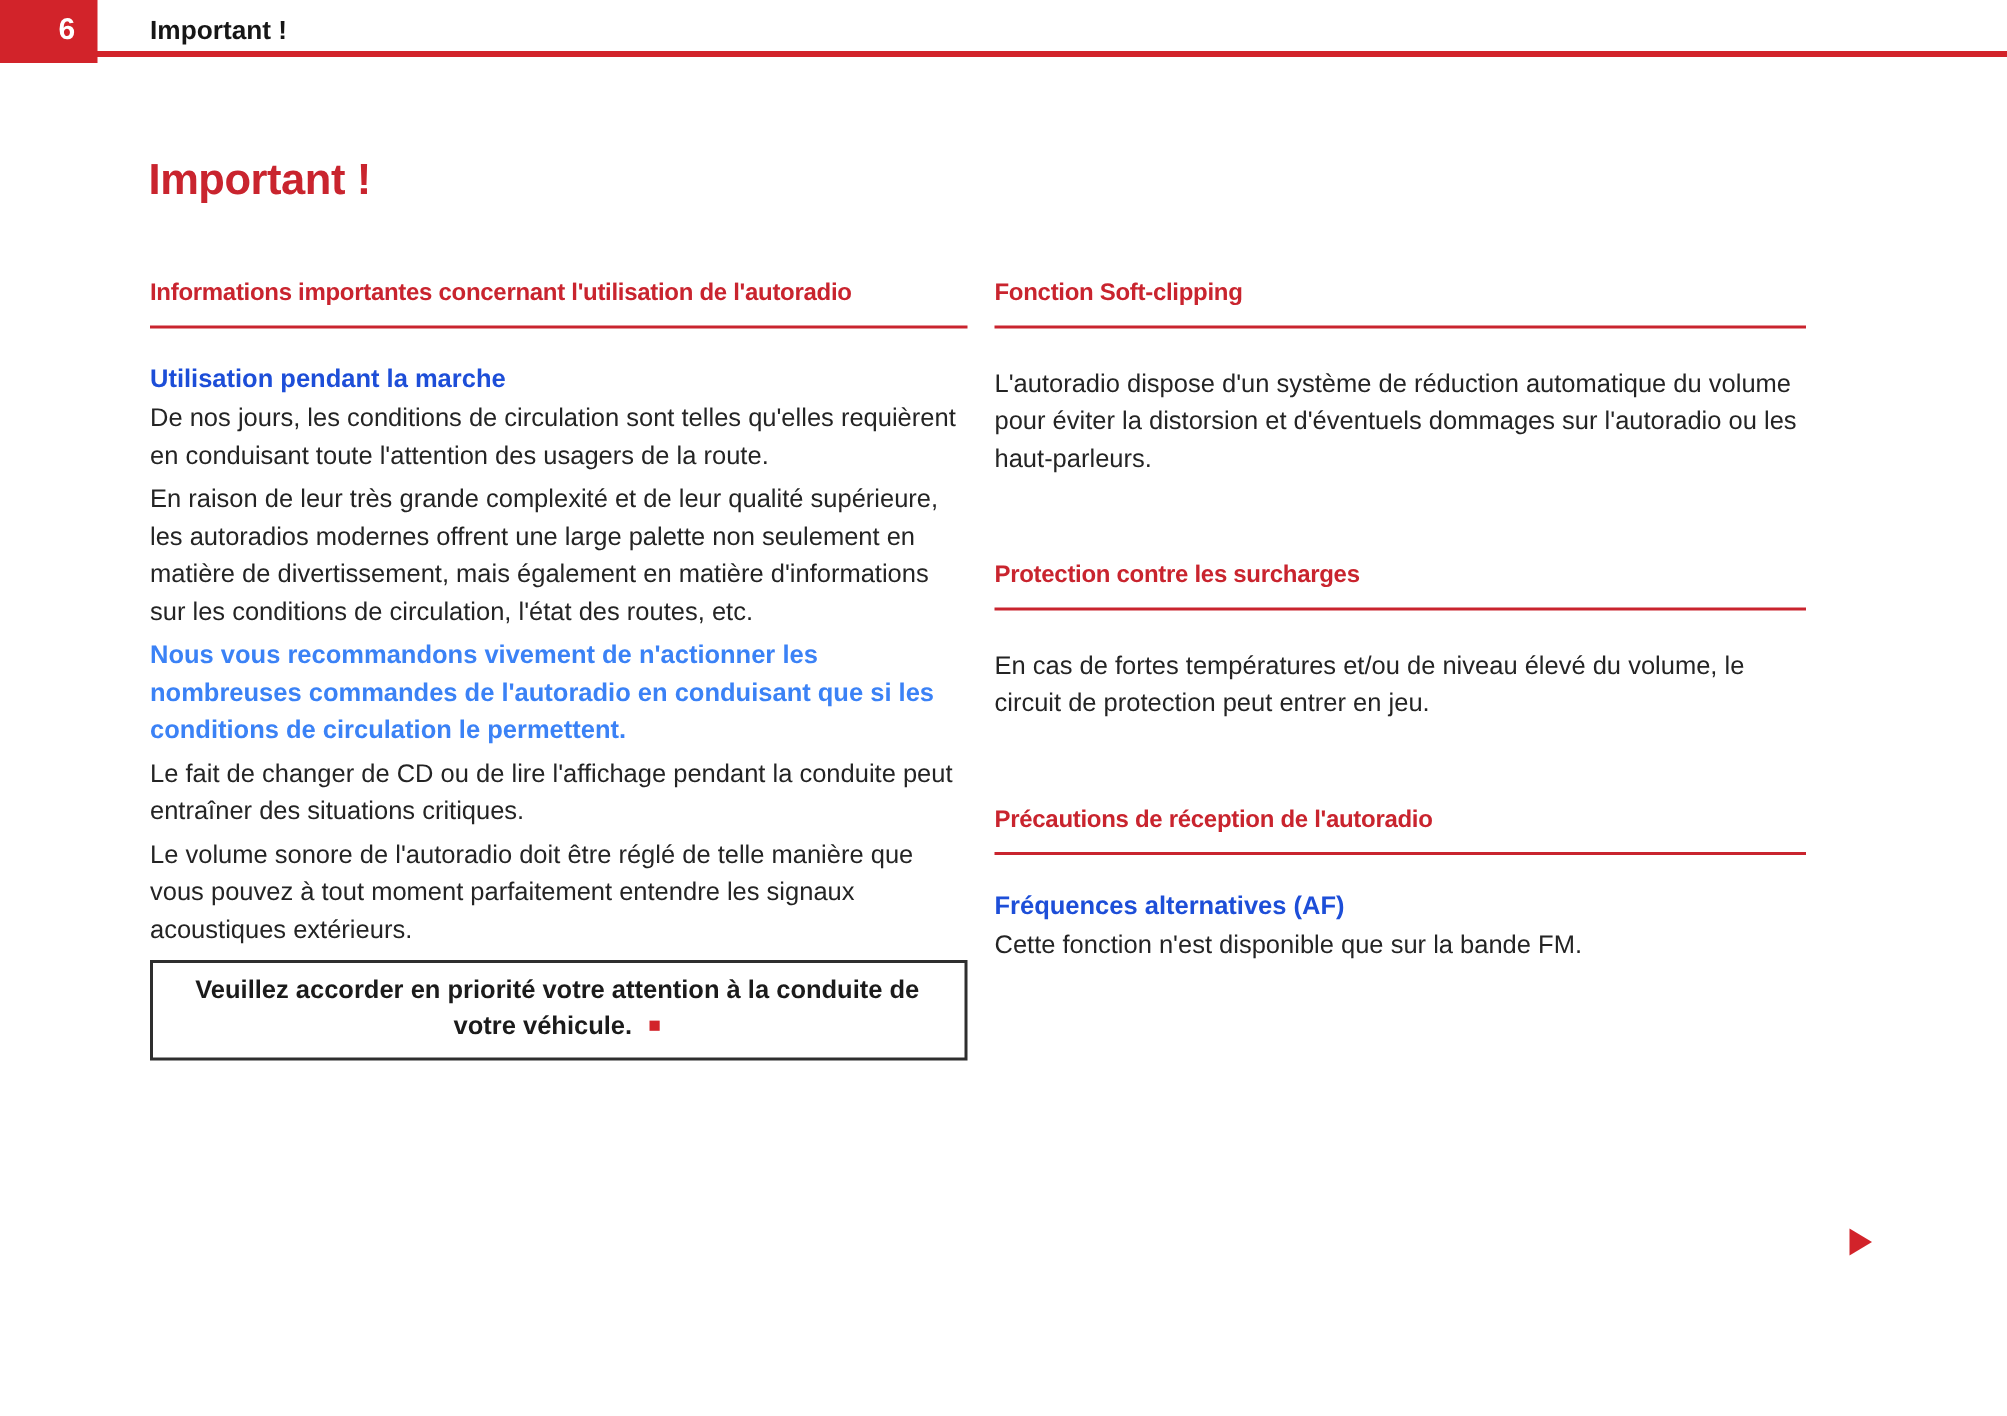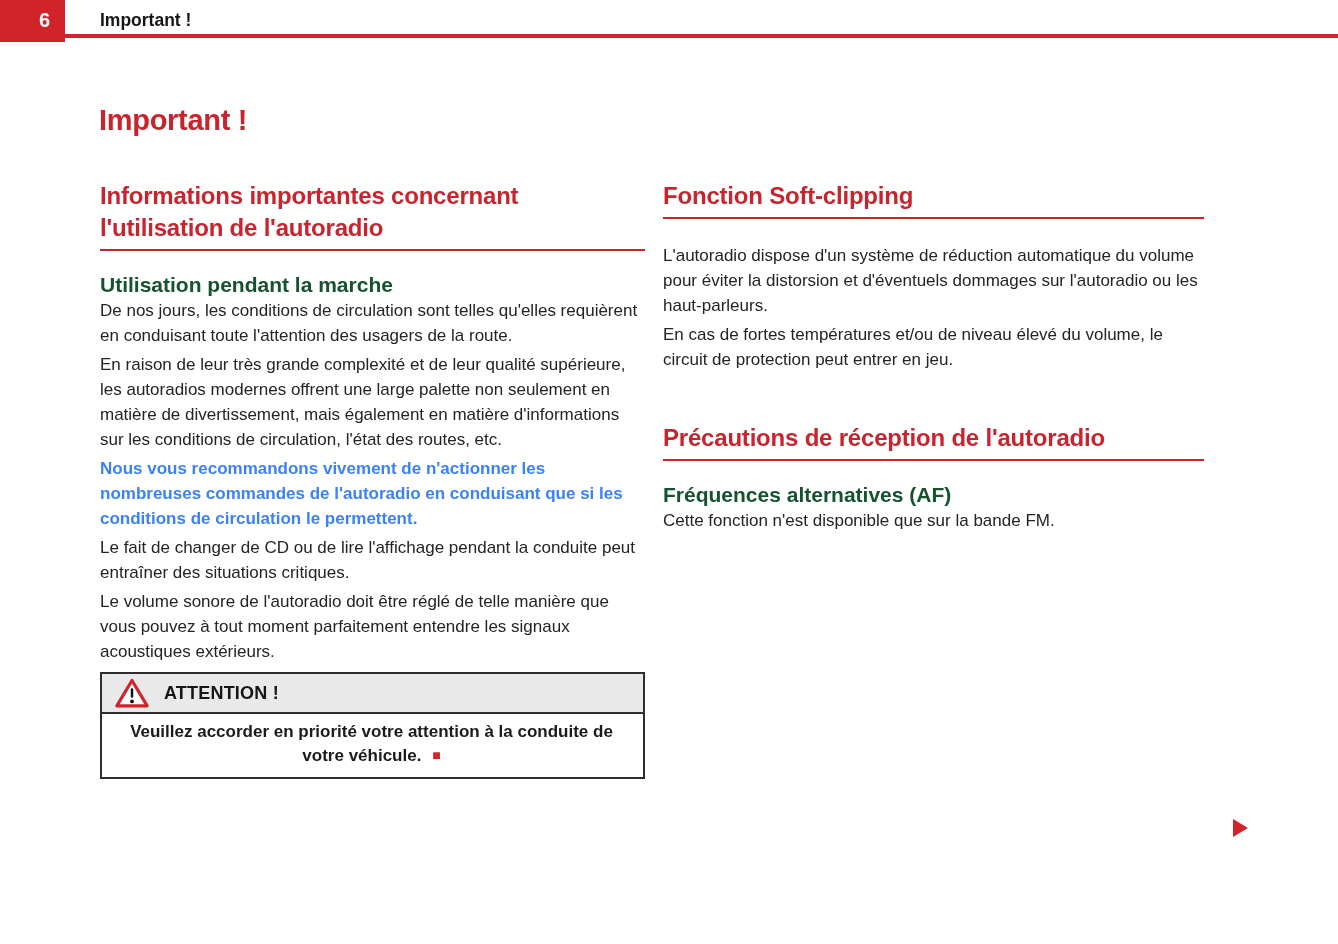--- a/index.html
+++ b/index.html
@@ -35,30 +35,30 @@
     font-size: 29px; font-weight: bold; color: #c9242e;
     letter-spacing: -0.3px;
   }
 
   
   .col { position: absolute; top: 180px; }
   .col-left  { left: 100px; width: 545px; }
   .col-right { left: 663px; width: 541px; }
 
   h2.section-heading {
-    font-size: 24px; font-weight: bold; color: #c9242e;
+    font-size: 16px; font-weight: bold; color: #c9242e;
     line-height: 32px; letter-spacing: -0.2px;
     padding-bottom: 5px;
     border-bottom: 2px solid #c9242e;
     margin: 0 0 24px 0;
   }
   h2.mt-section { margin-top: 50px; }
 
   h3.subheading {
-    font-size: 21px; font-weight: bold; color: #14532d;
+    font-size: 17px; font-weight: bold; color: #1d4ed8;
     line-height: 20px; margin: 2px 0 3px 0;
   }
   p.body-text {
     font-size: 17px; line-height: 25px; color: #242424;
     margin: 0 0 4px 0;
   }
   p.strong { font-weight: bold; color: #3b82f6; }
 
   .endmark {
     color: #d2232a; font-size: 14px; margin-left: 6px;
@@ -117,42 +117,33 @@
 
     <h3 class="subheading">Utilisation pendant la marche</h3>
 
     <p class="body-text">De nos jours, les conditions de circulation sont telles qu'elles requièrent en conduisant toute l'attention des usagers de la route.</p>
     <p class="body-text">En raison de leur très grande complexité et de leur qualité supérieure, les autoradios modernes offrent une large palette non seulement en matière de divertissement, mais également en matière d'informations sur les conditions de circulation, l'état des routes, etc.</p>
     <p class="body-text strong">Nous vous recommandons vivement de n'actionner les nombreuses commandes de l'autoradio en conduisant que si les conditions de circulation le permettent.</p>
     <p class="body-text">Le fait de changer de CD ou de lire l'affichage pendant la conduite peut entraîner des situations critiques.</p>
     <p class="body-text">Le volume sonore de l'autoradio doit être réglé de telle manière que vous pouvez à tout moment parfaitement entendre les signaux acoustiques extérieurs.</p>
 
     <div class="attention-box">
-      <div class="attention-header">
-        <span class="warn-icon">
-          <svg width="36" height="31" viewBox="0 0 100 88" aria-hidden="true">
-            <path d="M50 7 L7 79 H93 Z" fill="#ffffff" stroke="#d2232a" stroke-width="9" stroke-linejoin="round"></path>
-            <rect x="46.5" y="29" width="7" height="27" rx="3.5" fill="#111111"></rect>
-            <circle cx="50" cy="66.5" r="5.5" fill="#111111"></circle>
-          </svg>
-        </span>
-        <span class="attention-title">ATTENTION !</span>
-      </div>
       <div class="attention-body">
         <span>Veuillez accorder en priorité votre attention à la conduite de votre véhicule.</span>
         <span class="endmark">■</span>
       </div>
     </div>
   </div>
 
   <div class="col col-right">
 
     <h2 class="section-heading">Fonction Soft-clipping</h2>
     <p class="body-text">L'autoradio dispose d'un système de réduction automatique du volume pour éviter la distorsion et d'éventuels dommages sur l'autoradio ou les haut-parleurs.</p>
 
+    <h2 class="section-heading mt-section">Protection contre les surcharges</h2>
     <p class="body-text">En cas de fortes températures et/ou de niveau élevé du volume, le circuit de protection peut entrer en jeu.</p>
 
     <h2 class="section-heading mt-section">Précautions de réception de l'autoradio</h2>
     <h3 class="subheading">Fréquences alternatives (AF)</h3>
     <p class="body-text">Cette fonction n'est disponible que sur la bande FM.</p>
   </div>
 
   <div class="page-arrow"></div>
 </div>
 

